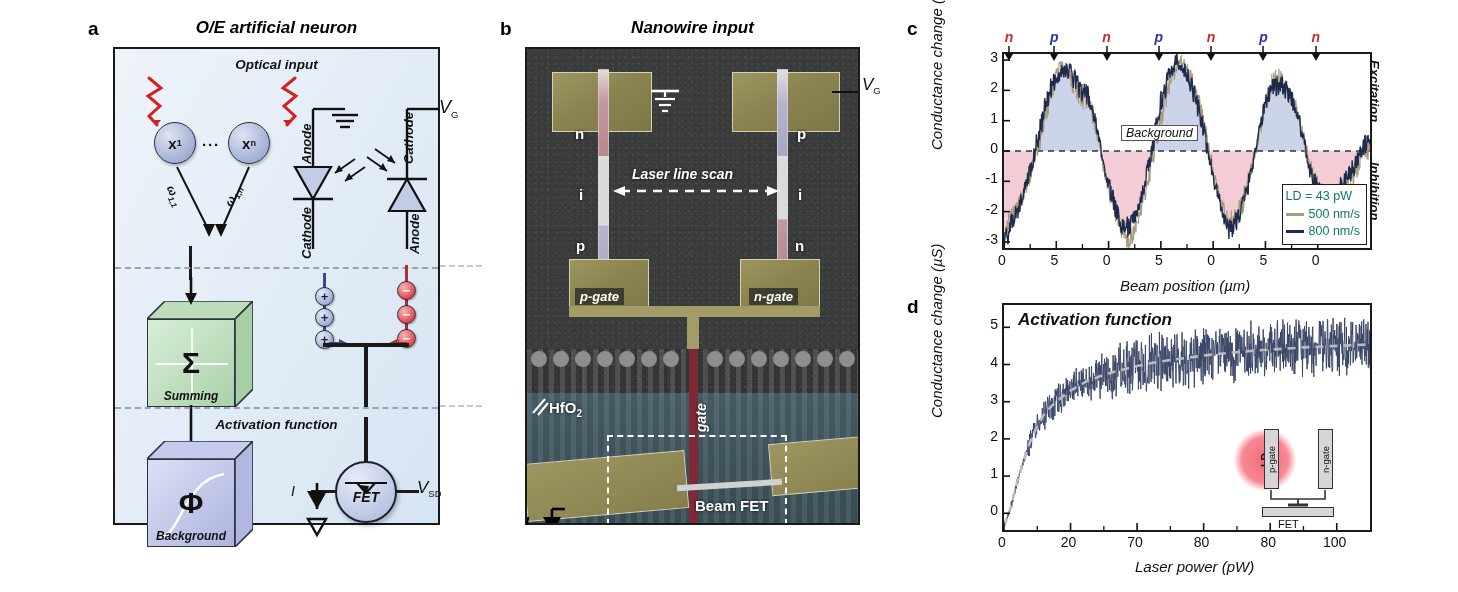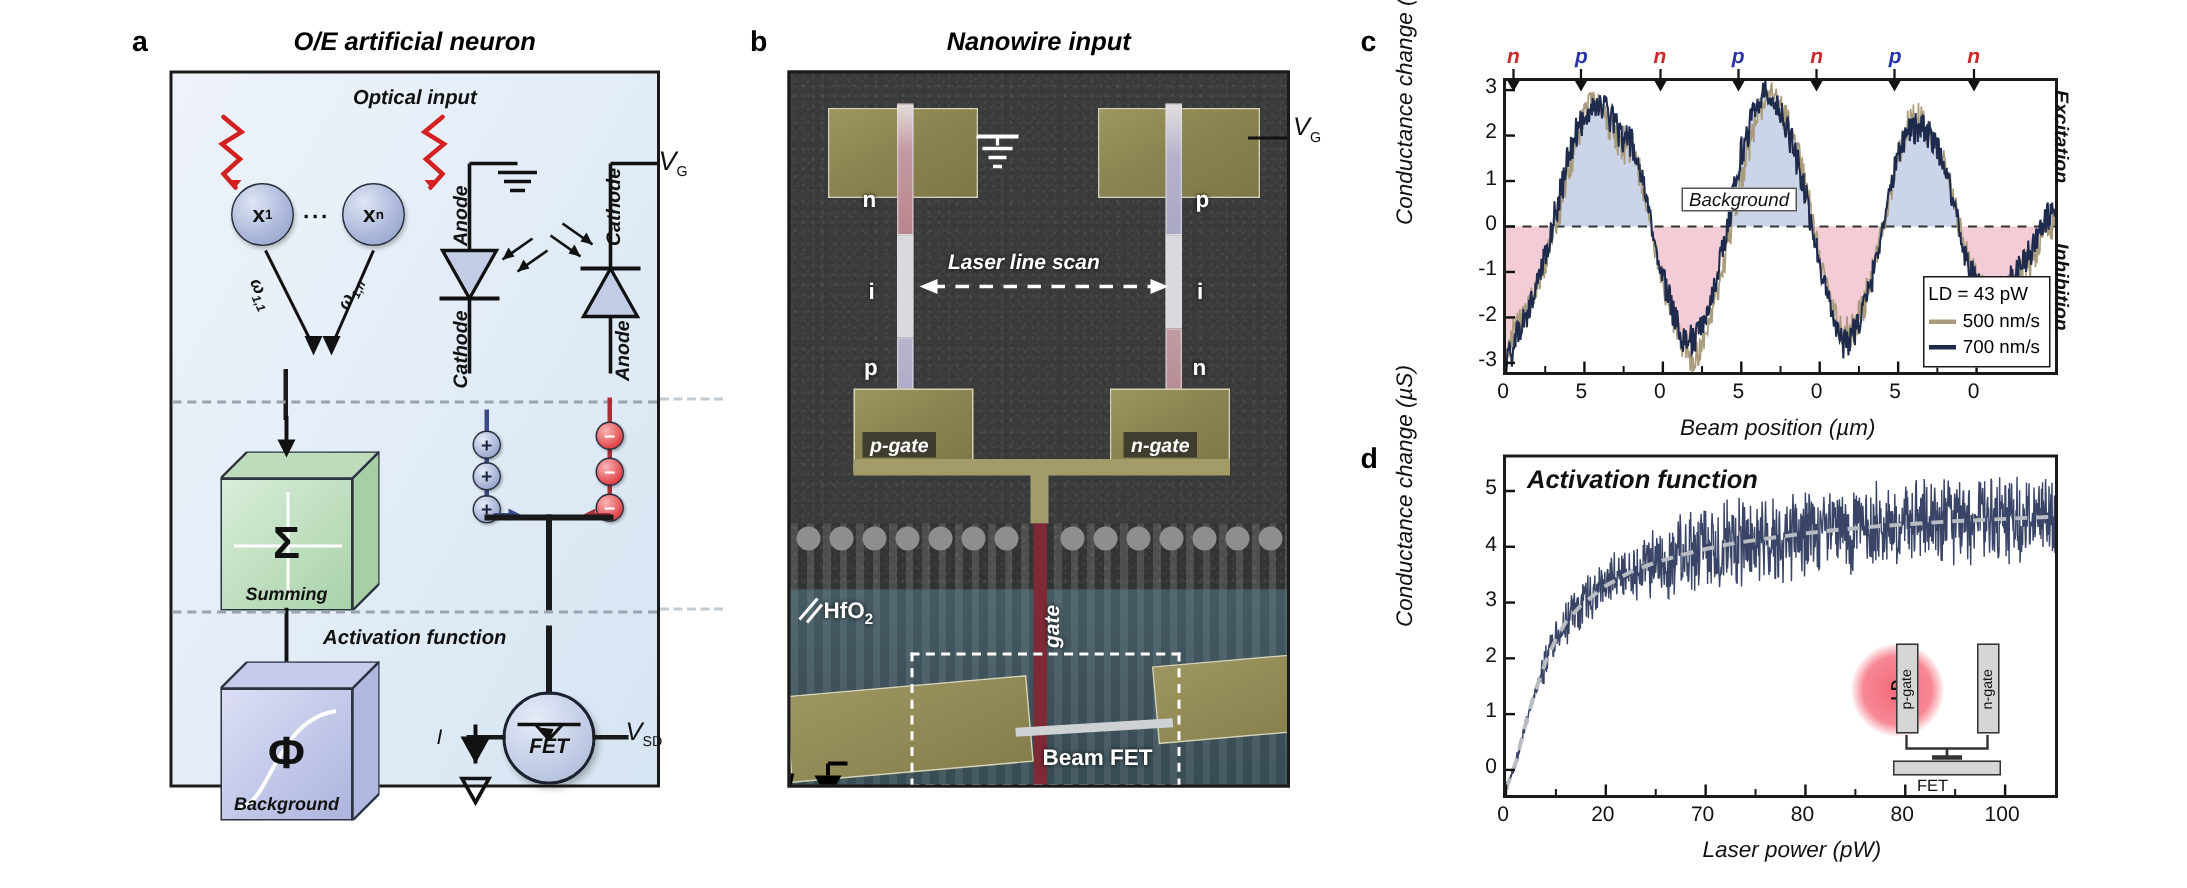--- a/index.html
+++ b/index.html
@@ -151,21 +151,21 @@
   }
   .tick-lbl{
     position:absolute; font-size:14px; color:#111; text-align:center;
   }
   .np-lbl{
     position:absolute; font-style:italic; font-weight:bold; font-size:14px;
     text-align:center; width:18px;
   }
   .legend-c{
     position:absolute; border:1.6px solid #1a1a1a; background:#fff;
-    padding:3px 6px 4px 3px; font-size:12.5px; color:#000000; line-height:1.38;
+    padding:3px 6px 4px 3px; font-size:12.5px; color:#0f766e; line-height:1.38;
   }
   .legend-c .sw{
     display:inline-block; width:18px; height:0; border-top:3px solid #000;
     vertical-align:middle; margin-right:5px;
   }
   .bg-chip{
     position:absolute; border:1.2px solid #555; background:#fff;
     font-style:italic; font-size:12.5px; padding:0 4px; color:#111;
     white-space:nowrap;
   }
@@ -509,21 +509,21 @@
       <line x1="209.14285714285714" y1="194" x2="209.14285714285714" y2="187" stroke="#111" stroke-width="1.6"></line>
       <line x1="235.2857142857143" y1="194" x2="235.2857142857143" y2="190" stroke="#111" stroke-width="1.3"></line>
       <line x1="261.42857142857144" y1="194" x2="261.42857142857144" y2="187" stroke="#111" stroke-width="1.6"></line>
       <line x1="287.57142857142856" y1="194" x2="287.57142857142856" y2="190" stroke="#111" stroke-width="1.3"></line>
       <line x1="313.7142857142857" y1="194" x2="313.7142857142857" y2="187" stroke="#111" stroke-width="1.6"></line>
     </svg>
   <div class="bg-chip" style="left:117px; top:71px;">Background</div>
   <div class="legend-c" style="right:3px; bottom:3px;">
     <div>LD =  43 pW</div>
     <div><span class="sw" style="border-top-color:#a89c7c;"></span><span>500 nm/s</span></div>
-    <div><span class="sw" style="border-top-color:#1f2b4d;"></span><span>700 nm/s</span></div>
+    <div><span class="sw" style="border-top-color:#1f2b4d;"></span><span>800 nm/s</span></div>
   </div>
 </div>
 <div id="c-yticks">
     <div class="tick-lbl" style="left: 966px; width: 32px; text-align: right; top: 49.0625px;">3</div>
     <div class="tick-lbl" style="left: 966px; width: 32px; text-align: right; top: 79.375px;">2</div>
     <div class="tick-lbl" style="left: 966px; width: 32px; text-align: right; top: 109.688px;">1</div>
     <div class="tick-lbl" style="left: 966px; width: 32px; text-align: right; top: 140px;">0</div>
     <div class="tick-lbl" style="left: 966px; width: 32px; text-align: right; top: 170.312px;">-1</div>
     <div class="tick-lbl" style="left: 966px; width: 32px; text-align: right; top: 200.625px;">-2</div>
     <div class="tick-lbl" style="left: 966px; width: 32px; text-align: right; top: 230.938px;">-3</div>

